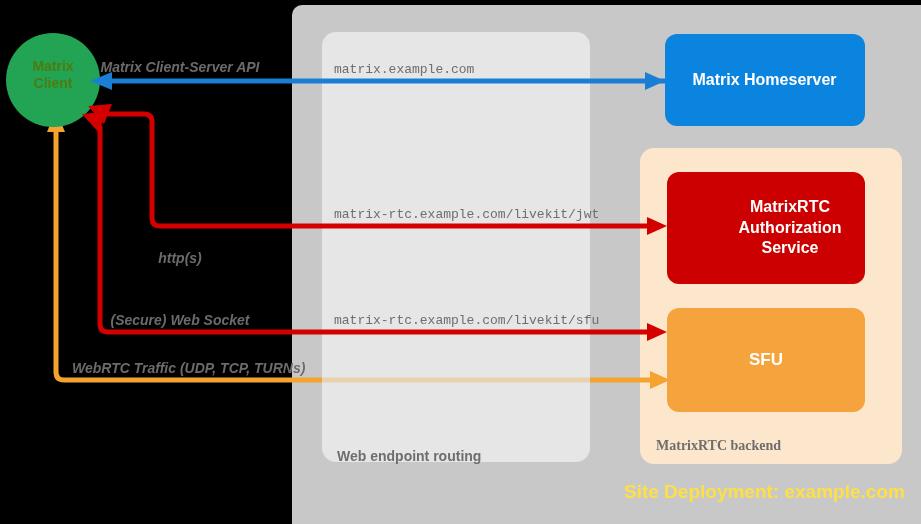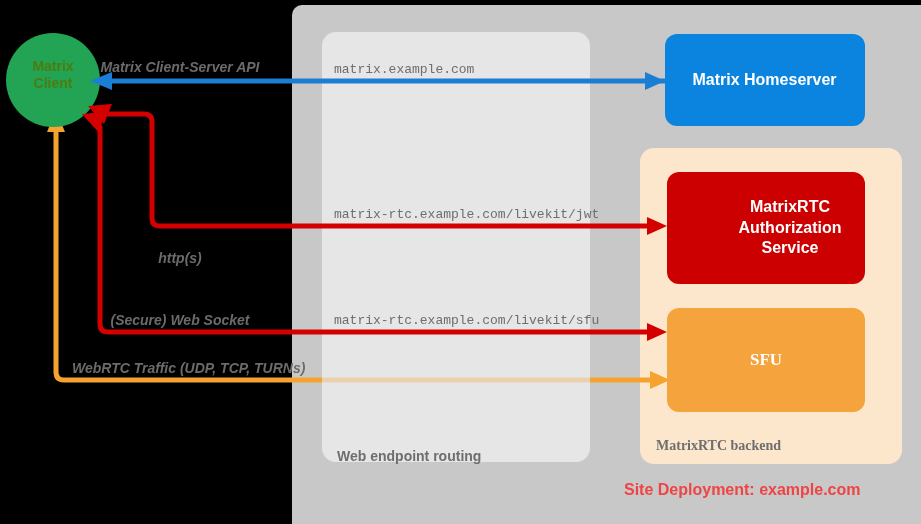--- a/index.html
+++ b/index.html
@@ -54,23 +54,23 @@
   .group-label {
     position: absolute;
     color: #6e6e6e;
     font-family: "Liberation Sans", sans-serif;
     font-size: 14px;
     font-weight: bold;
     white-space: nowrap;
   }
   .site-title {
     position: absolute;
-    color: #ef4444;
+    color: #fde047;
     font-family: "Liberation Sans", sans-serif;
-    font-size: 16px;
+    font-size: 19px;
     font-weight: bold;
     white-space: nowrap;
   }
   .circle-text {
     position: absolute;
     width: 96px;
     color: #4d7c0f;
     font-size: 14px;
     font-weight: bold;
     line-height: 1.22;
@@ -137,21 +137,21 @@
   </div>
 
   <div class="node-label" style="left:665px; top:34px; width:199px; height:92px; font-size:16px;">Matrix Homeserver</div>
 
   <div class="node-label" style="left:667px; top:172px; width:198px; height:112px; font-size:16px; line-height:1.3; flex-direction:column;padding-left:24px;">
     <div>MatrixRTC</div>
     <div>Authorization</div>
     <div>Service</div>
   </div>
 
-  <div class="node-label" style="left:667px; top:308px; width:198px; height:104px; font-size:17px;font-family:Liberation Serif, serif;">SFU</div>
+  <div class="node-label" style="left:667px; top:308px; width:198px; height:104px; font-size:17px;">SFU</div>
 
   <div class="edge-label" style="left:80px; top:59px; width:200px;">Matrix Client-Server API</div>
 
   <div class="edge-label" style="left:80px; top:206px; width:200px;margin-top:44px;">http(s)</div>
 
   <div class="edge-label" style="left:80px; top:312px; width:200px;">(Secure) Web Socket</div>
 
   <div class="edge-label" style="left:60px; top:360px; width:220px;margin-left:12px;">WebRTC Traffic (UDP, TCP, TURNs)</div>
 
   <div class="mono-label" style="left:334px; top:62px;">matrix.example.com</div>

